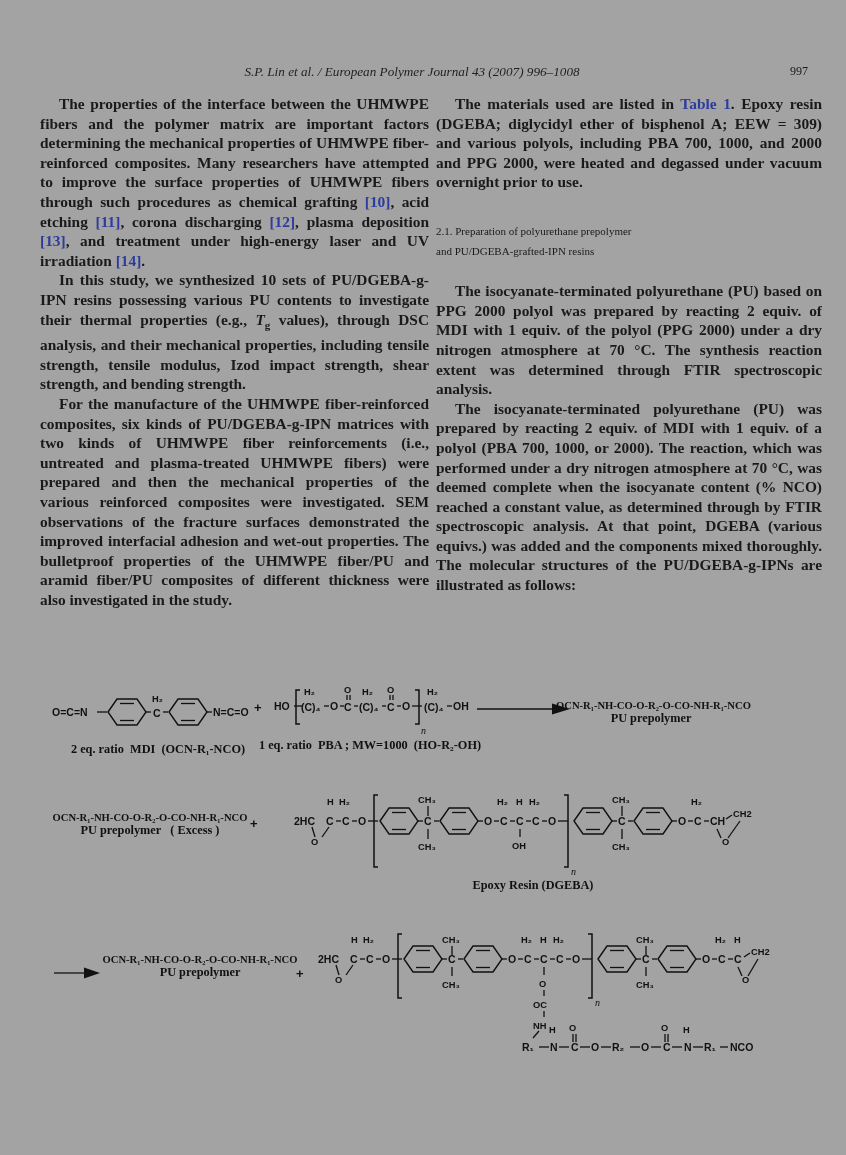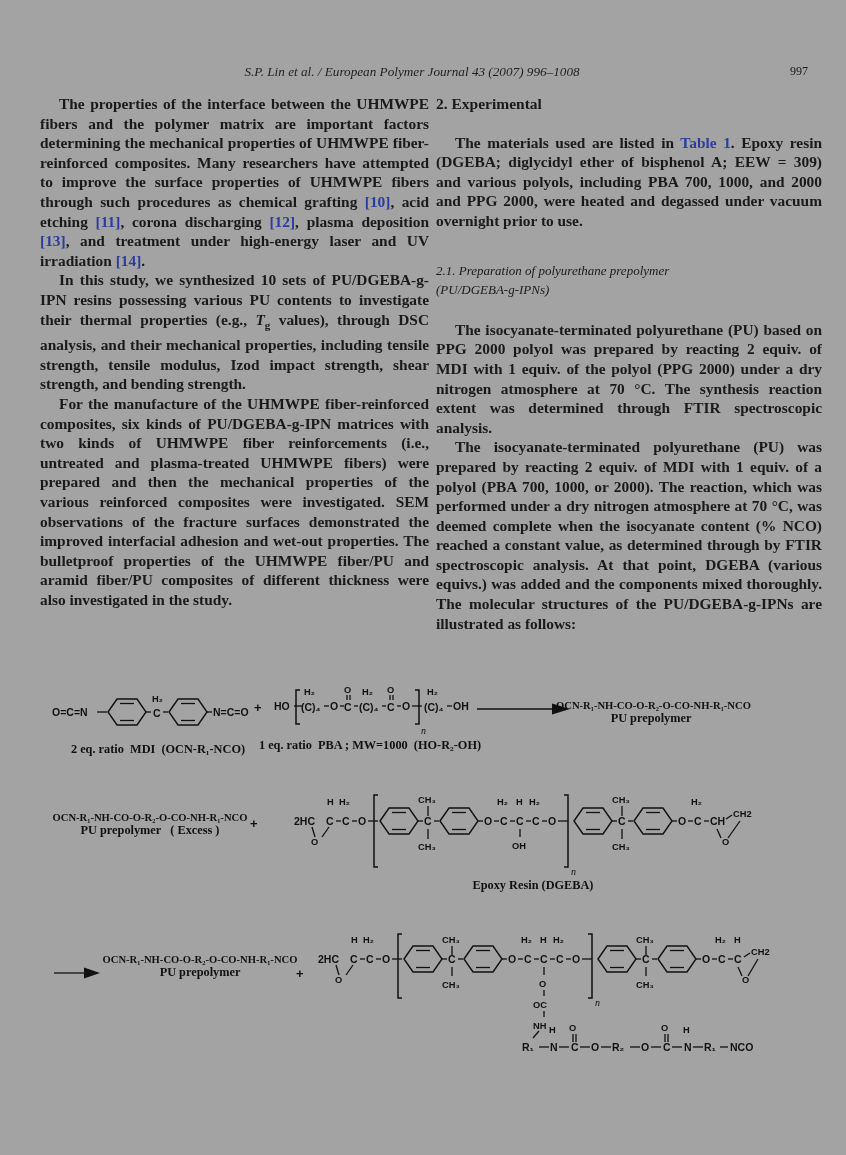--- a/index.html
+++ b/index.html
@@ -5,21 +5,21 @@
   html,body{margin:0;padding:0;background:#ffffff;}
   .page{position:relative;width:846px;height:1155px;background:#a3a3a3;font-family:"Liberation Serif",serif;color:#1a1a1a;overflow:hidden;}
   .hdr-cite{position:absolute;top:64px;left:40px;width:744px;text-align:center;font-style:italic;font-size:13.2px;color:#1f1f1f;}
   .hdr-page{position:absolute;top:64px;right:38px;font-size:12px;}
   .col{position:absolute;top:94px;}
   .col-left{left:40px;width:389px;}
   .col-right{left:436px;width:386px;}
   .col p{margin:0;text-indent:19px;text-align:justify;font-size:15.4px;line-height:19.6px;font-weight:bold;}
   .ref{color:#2c3c9e;text-decoration:none;cursor:pointer;}
   h2.sec{font-size:15.5px;font-weight:bold;margin:0 0 19px 0;line-height:19.6px;}
-  .subhead{font-style:italic;font-size:13px;line-height:19.6px;margin:30px 0 20px 0;}
+  .subhead{font-size:11px;line-height:19.6px;margin:30px 0 20px 0;}
   sub.tg{font-size:11px;}
   
   .chem{position:absolute;overflow:visible;}
   .at{font:bold 10.5px "Liberation Sans",sans-serif;fill:#111;}
   .sm{font:bold 9.3px "Liberation Sans",sans-serif;fill:#111;}
   .nn{font:italic 10px "Liberation Serif",serif;fill:#111;}
   .bz{fill:none;stroke:#111;stroke-width:1.4;}
   .bd{stroke:#111;stroke-width:1.3;fill:none;}
   .bk{stroke:#111;stroke-width:1.5;fill:none;}
   .ah{fill:#111;stroke:none;}
@@ -37,25 +37,24 @@
   <div class="hdr-cite">S.P. Lin et al. / European Polymer Journal 43 (2007) 996–1008</div>
   <div class="hdr-page">997</div>
 
   <div class="col col-left">
     <p><span>The properties of the interface between the UHMWPE fibers and the polymer matrix are important factors determining the mechanical properties of UHMWPE fiber-reinforced composites. Many researchers have attempted to improve the surface properties of UHMWPE fibers through such procedures as chemical grafting </span><a class="ref">[10]</a><span>, acid etching </span><a class="ref">[11]</a><span>, corona discharging </span><a class="ref">[12]</a><span>, plasma deposition </span><a class="ref">[13]</a><span>, and treatment under high-energy laser and UV irradiation </span><a class="ref">[14]</a><span>.</span></p>
     <p><span>In this study, we synthesized 10 sets of PU/DGEBA-g-IPN resins possessing various PU contents to investigate their thermal properties (e.g., </span><i><span>T</span></i><sub class="tg">g</sub><span> values), through DSC analysis, and their mechanical properties, including tensile strength, tensile modulus, Izod impact strength, shear strength, and bending strength.</span></p>
     <p>For the manufacture of the UHMWPE fiber-reinforced composites, six kinds of PU/DGEBA-g-IPN matrices with two kinds of UHMWPE fiber reinforcements (i.e., untreated and plasma-treated UHMWPE fibers) were prepared and then the mechanical properties of the various reinforced composites were investigated. SEM observations of the fracture surfaces demonstrated the improved interfacial adhesion and wet-out properties. The bulletproof properties of the UHMWPE fiber/PU and aramid fiber/PU composites of different thickness were also investigated in the study.</p>
   </div>
 
   <div class="col col-right">
-    <h2 class="sec">2. Experimental</h2>
     <p><span>The materials used are listed in </span><a class="ref">Table 1</a><span>. Epoxy resin (DGEBA; diglycidyl ether of bisphenol A; EEW = 309) and various polyols, including PBA 700, 1000, and 2000 and PPG 2000, were heated and degassed under vacuum overnight prior to use.</span></p>
     <div class="subhead">
       <div>2.1. Preparation of polyurethane prepolymer</div>
-      <div>(PU/DGEBA-g-IPNs)</div>
+      <div>and PU/DGEBA-grafted-IPN resins</div>
     </div>
     <p>The isocyanate-terminated polyurethane (PU) based on PPG 2000 polyol was prepared by reacting 2 equiv. of MDI with 1 equiv. of the polyol (PPG 2000) under a dry nitrogen atmosphere at 70 °C. The synthesis reaction extent was determined through FTIR spectroscopic analysis.</p>
     <p>The isocyanate-terminated polyurethane (PU) was prepared by reacting 2 equiv. of MDI with 1 equiv. of a polyol (PBA 700, 1000, or 2000). The reaction, which was performed under a dry nitrogen atmosphere at 70 °C, was deemed complete when the isocyanate content (% NCO) reached a constant value, as determined through by FTIR spectroscopic analysis. At that point, DGEBA (various equivs.) was added and the components mixed thoroughly. The molecular structures of the PU/DGEBA-g-IPNs are illustrated as follows:</p>
   </div>
 
   <svg class="chem" style="left:52px;top:690px;" width="212" height="46">
     <defs>
       <g id="benz">
         <polygon class="bz" points="0,13 9,0 29,0 38,13 29,26 9,26"></polygon>
         <line class="bd" x1="12" y1="4.5" x2="26" y2="4.5"></line>

